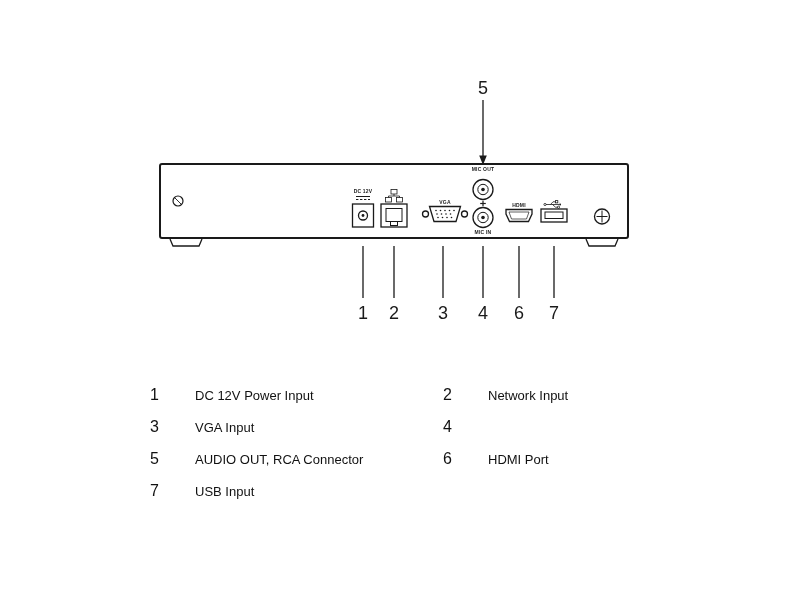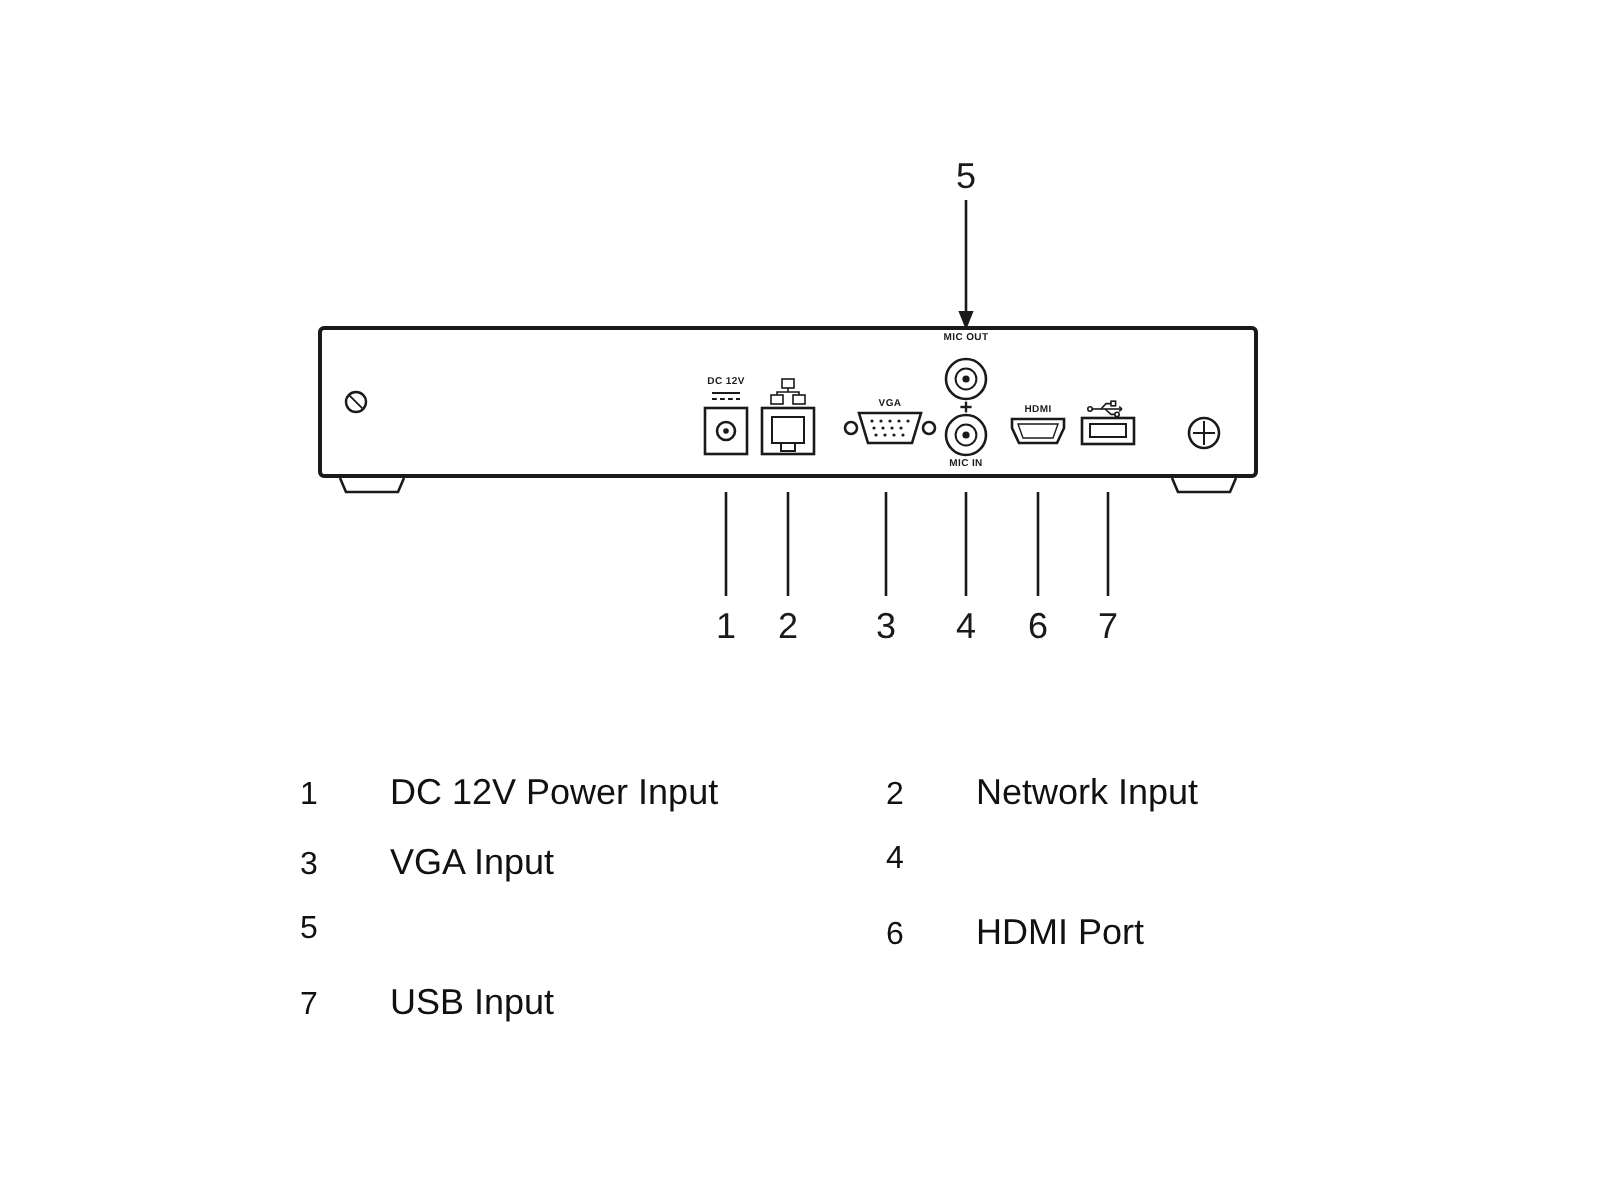--- a/index.html
+++ b/index.html
@@ -23,21 +23,21 @@
     font-size:5px; font-weight:bold; color:#1a1a1a;
     letter-spacing:0.2px; white-space:nowrap; line-height:1;
   }
   .legend {
     position:absolute; left:150px; top:386px; width:532px;
     display:grid; grid-template-columns:293px 239px; row-gap:14px;
     color:#111111;
   }
   .legend-cell { display:flex; align-items:baseline; }
   .legend-num { width:45px; font-size:16px; flex:0 0 45px; }
-  .legend-label { font-size:18px; white-space:nowrap; }
+  .legend-label { font-size:13px; white-space:nowrap; }
 </style>
 </head>
 <body>
 
 <div class="canvas">
 
   <svg class="artwork" width="800" height="600" viewBox="0 0 800 600">
     <g stroke="#1a1a1a" fill="none" stroke-linecap="butt">
 
       <rect x="160" y="164" width="468" height="74" rx="2" stroke-width="2"></rect>
@@ -169,20 +169,21 @@
     </div>
     <div class="legend-cell">
       <span class="legend-num">3</span>
       <span class="legend-label">VGA Input</span>
     </div>
     <div class="legend-cell">
       <span class="legend-num">4</span>
     </div>
     <div class="legend-cell">
       <span class="legend-num">5</span>
+      <span class="legend-label">AUDIO OUT, RCA Connector</span>
     </div>
     <div class="legend-cell">
       <span class="legend-num">6</span>
       <span class="legend-label">HDMI Port</span>
     </div>
     <div class="legend-cell">
       <span class="legend-num">7</span>
       <span class="legend-label">USB Input</span>
     </div>
   </div>

